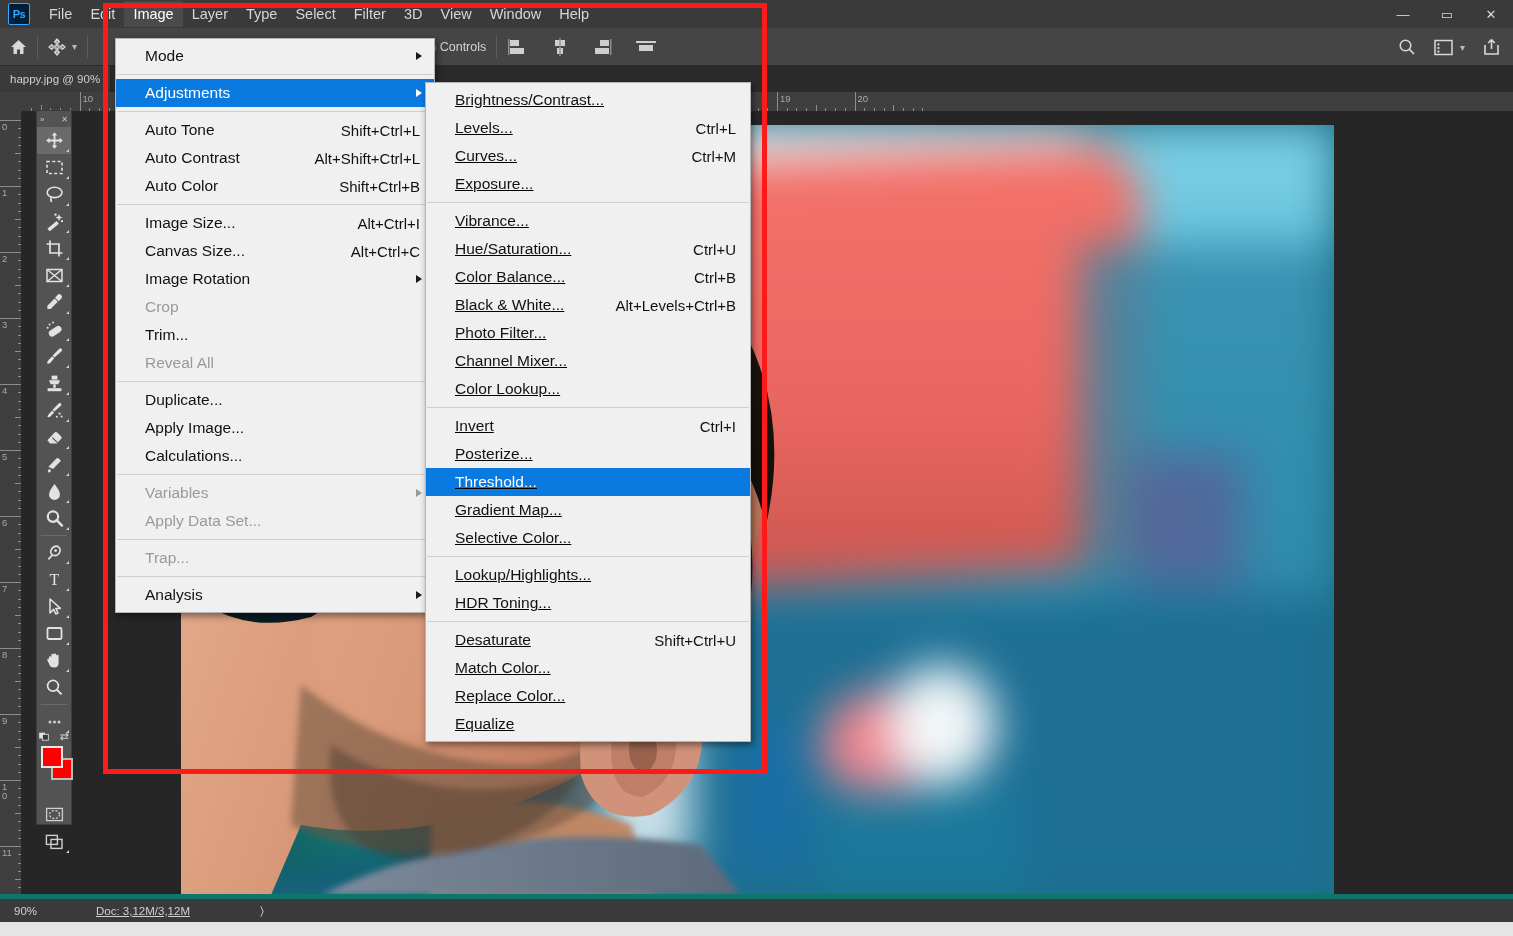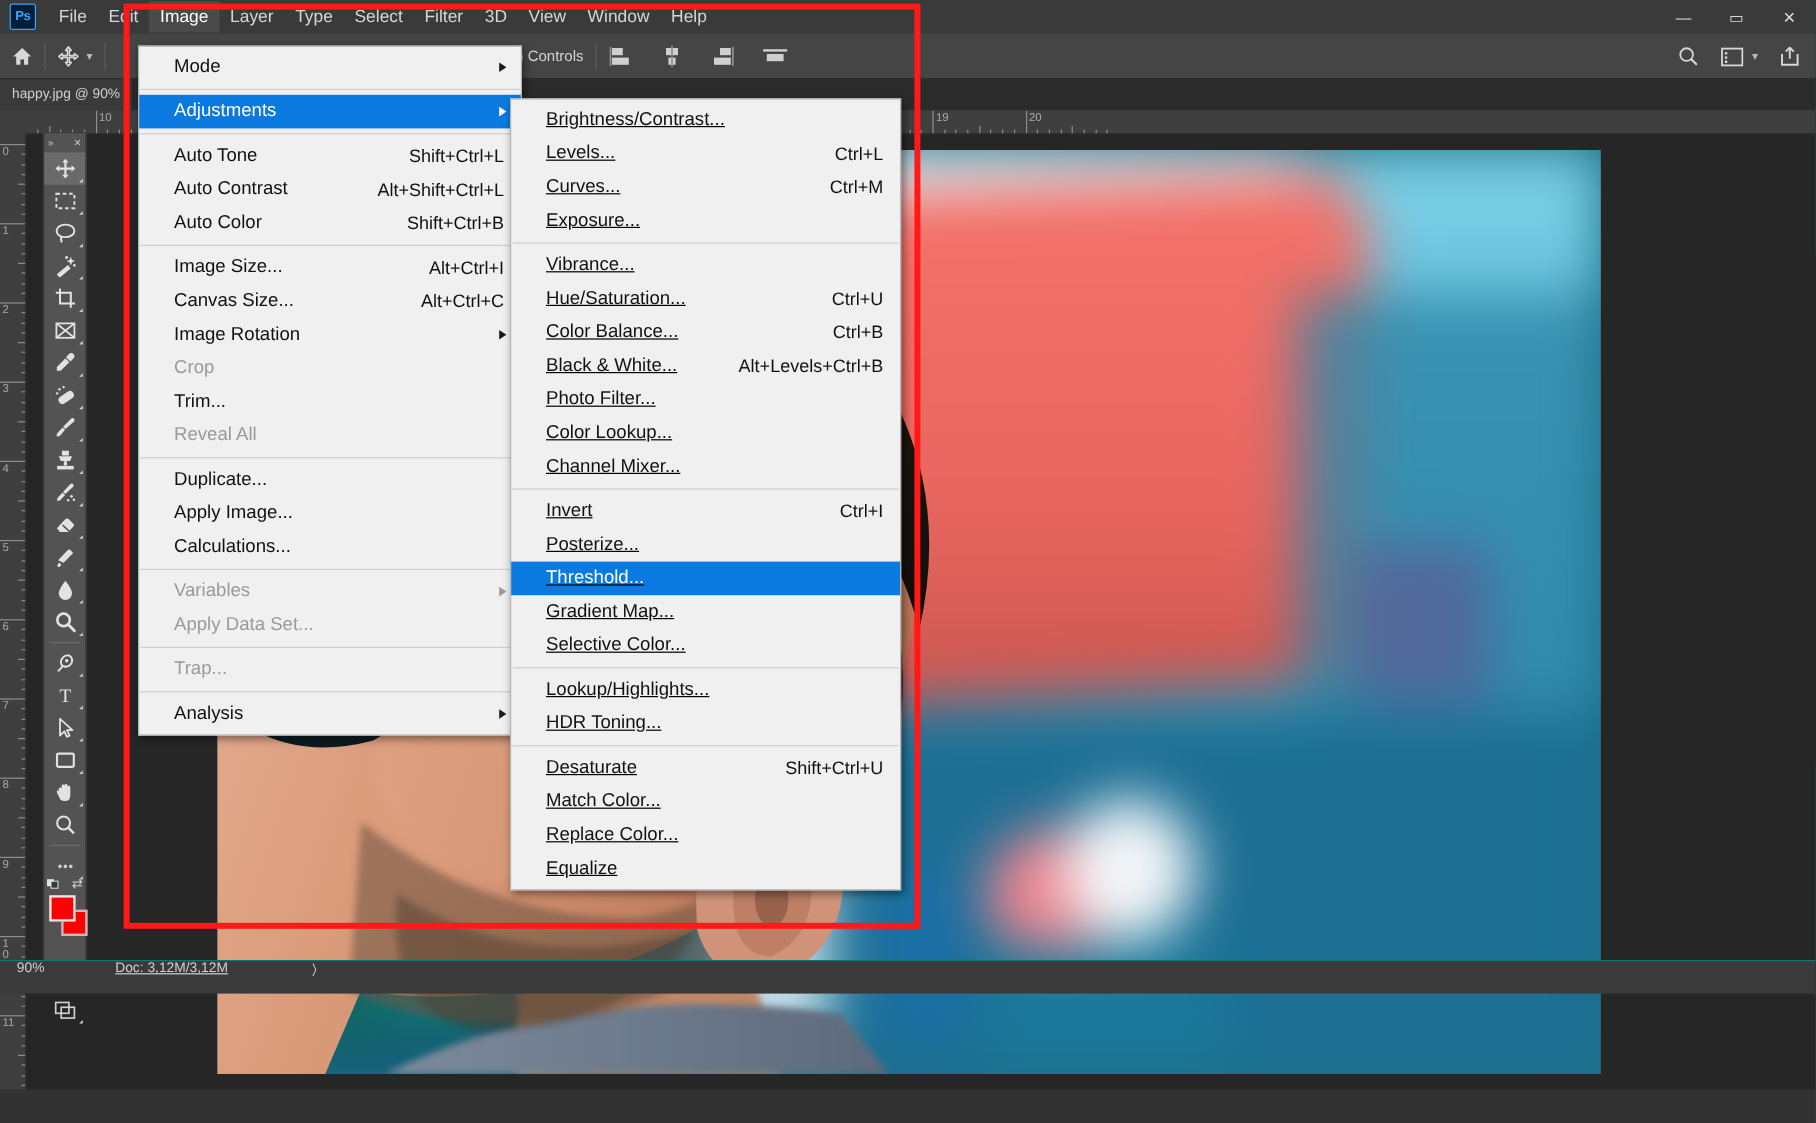--- a/index.html
+++ b/index.html
@@ -2,21 +2,21 @@
 <html><head>
 <meta charset="utf-8">
 <style>
   * { box-sizing: border-box; margin: 0; padding: 0; }
   html, body {
     width: 1513px; height: 936px;
     background: #323232;
     font-family: "Liberation Sans", sans-serif;
     overflow: hidden;
   }
-  #app { position: relative; width: 1513px; height: 828px; background: #14532d; }
+  #app { position: relative; width: 1513px; height: 936px; background: #e5e5e5; }
 
   
   .titlebar {
     position: absolute; left:0; top:0; width:1513px; height:28px;
     background:#3a3a3a; display:flex; align-items:center;
   }
   .ps-logo {
     width:22px; height:22px; margin-left:8px; margin-right:10px;
     background:#001e36; color:#31a8ff; font-size:11px; font-weight:bold;
     display:flex; align-items:center; justify-content:center;
@@ -105,23 +105,23 @@
   }
   .photo {
     position:absolute; left:159px; top:13px; width:1153px; height:770px;
     overflow:hidden; background:#1d6f86;
   }
   .photo .layer { position:absolute; inset:0; }
   .blurbg { filter: blur(22px); }
 
   
   .statusbar {
-    position:absolute; left:0; bottom:0; width:1513px; height:28px;
-    background:#3a3a3a; display:flex; align-items:flex-start;
-    border-top:1px solid #0f766e;
+    position:absolute; left:0; bottom:14px; width:1513px; height:28px;
+    background:#3a3a3a; display:flex; align-items:center;
+    border-top:5px solid #0f766e;
   }
   .sb-zoom { width:54px; padding-left:14px; color:#d0d0d0; font-size:11.5px; }
   .sb-doc { color:#d0d0d0; font-size:11.5px; padding-left:42px;text-decoration:underline; }
   .sb-arrow { color:#c6c6c6; font-size:12px; padding-left:70px; }
 
   
   .menu {
     position:absolute; background:#f0f0f0; border:1px solid #b5b5b5;
     box-shadow:2px 3px 7px rgba(0,0,0,.45); z-index:40; padding:3px 0;
   }
@@ -885,24 +885,24 @@
         <span class="shortcut">Ctrl+B</span>
       </div>
       <div class="menu-item">
         <span>Black &amp; White...</span>
         <span class="shortcut">Alt+Levels+Ctrl+B</span>
       </div>
       <div class="menu-item">
         <span>Photo Filter...</span>
       </div>
       <div class="menu-item">
+        <span>Channel Mixer...</span>
+      </div>
+      <div class="menu-item">
         <span>Color Lookup...</span>
-      </div>
-      <div class="menu-item">
-        <span>Channel Mixer...</span>
       </div>
       <div class="menu-sep"></div>
       <div class="menu-item">
         <span>Invert</span>
         <span class="shortcut">Ctrl+I</span>
       </div>
       <div class="menu-item">
         <span>Posterize...</span>
       </div>
       <div class="menu-item hl">

